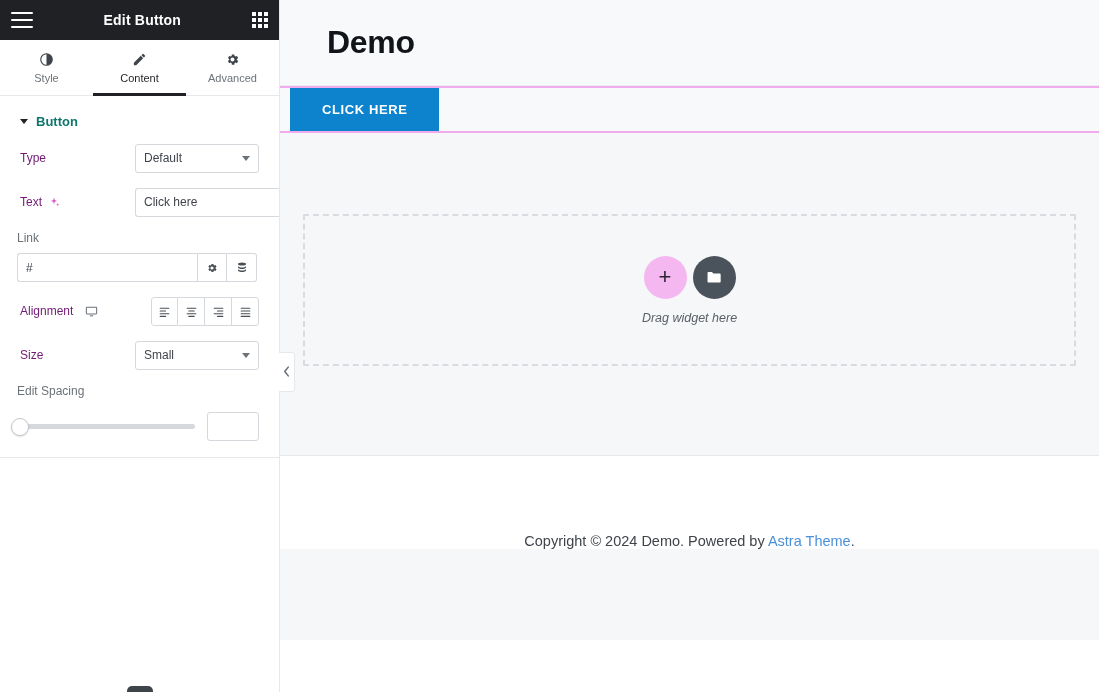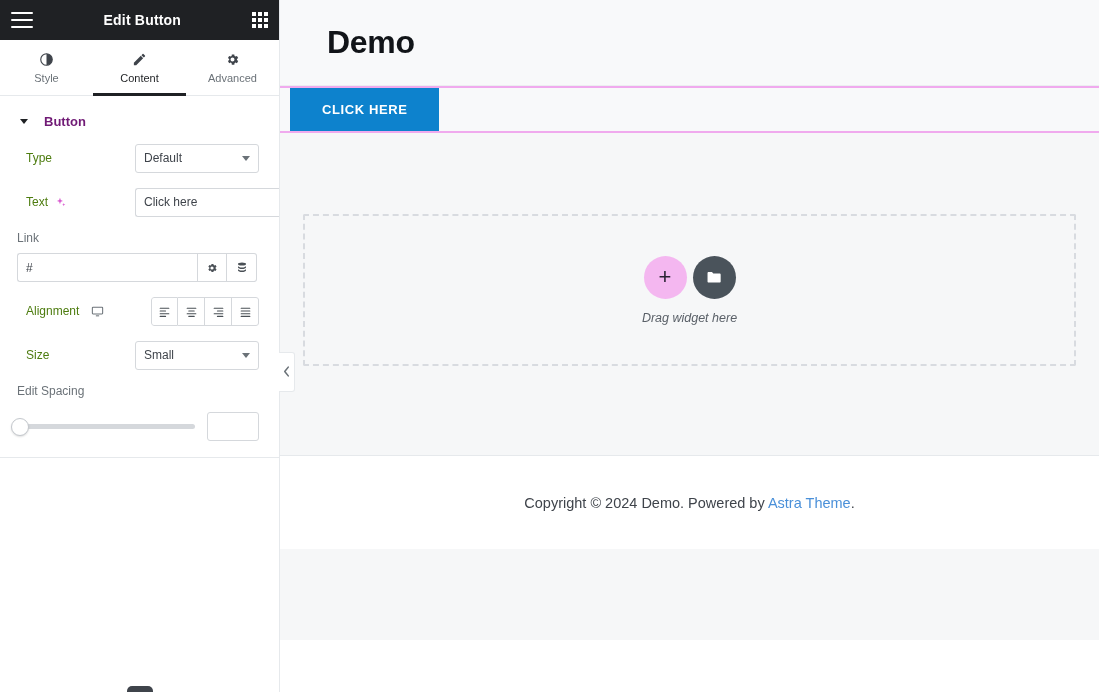--- a/index.html
+++ b/index.html
@@ -46,31 +46,31 @@
   .tab.active { color: #1f2124; }
   .tab.active::after {
     content: ""; position: absolute; left: 0; right: 0; bottom: -1px;
     height: 3px; background: #1f2124;
   }
 
   
   .panel-body { padding: 0; height: calc(692px - 40px - 56px); overflow: hidden;
     background: #ffffff; }
   .section-head {
-    display: flex; align-items: center; gap: 16px;
+    display: flex; align-items: center; gap: 8px;
     padding: 18px 20px 14px 20px;
-    font-size: 13px; font-weight: bold; color: #701a75; cursor: pointer;
+    font-size: 13px; font-weight: bold; color: #0f766e; cursor: pointer;
   }
   .caret { width: 0; height: 0; border-left: 4.5px solid transparent;
     border-right: 4.5px solid transparent; border-top: 5.5px solid #1f2124; }
 
   .row { display: flex; align-items: center; padding: 0 20px; margin-bottom: 14px;
     min-height: 30px; }
-  .row .lbl { font-size: 12px; color: #4d7c0f; flex: 1; display: flex;
-    align-items: center; gap: 6px; margin-left: 6px; }
+  .row .lbl { font-size: 12px; color: #701a75; flex: 1; display: flex;
+    align-items: center; gap: 6px; }
   .row-stack { padding: 0 17px; margin-bottom: 14px; }
   .row-stack .lbl { font-size: 12px; color: #6b7278; display: block; margin-bottom: 8px; }
 
   .select {
     width: 124px; height: 29px; border: 1px solid #d5d8dc; border-radius: 3px;
     background: #fff; display: flex; align-items: center; padding: 0 8px;
     font-size: 12px; color: #3f444b; position: relative; cursor: pointer;
   }
   .select .sv { flex: 1; }
   .select .dcaret { width: 0; height: 0; border-left: 4px solid transparent;
@@ -169,21 +169,21 @@
   }
   .dz-circles { display: flex; gap: 6px; }
   .circ { width: 43px; height: 43px; border-radius: 50%; display: flex;
     align-items: center; justify-content: center; cursor: pointer; }
   .circ.add { background: #f4b7f0; color: #2a2333; font-size: 22px; font-weight: 300;
     line-height: 1; }
   .circ.folder { background: #4a535b; }
   .dz-label { font-size: 12.5px; font-style: italic; color: #5a6068; }
 
   .site-footer { height: 94px; background: #ffffff; border-top: 1px solid #e6e9ec;
-    display: flex; align-items: center; justify-content: center; }
+    display: flex; align-items: flex-end; justify-content: center; }
   .footer-text { font-size: 14.5px; color: #3f444b; }
   .footer-text a { color: #4a90d9; text-decoration: none; }
   .footer-rest { background: #f6f7f8; height: 140px; }
 </style>
 </head>
 <body>
 
 <div id="app">
 
   <div id="panel">

